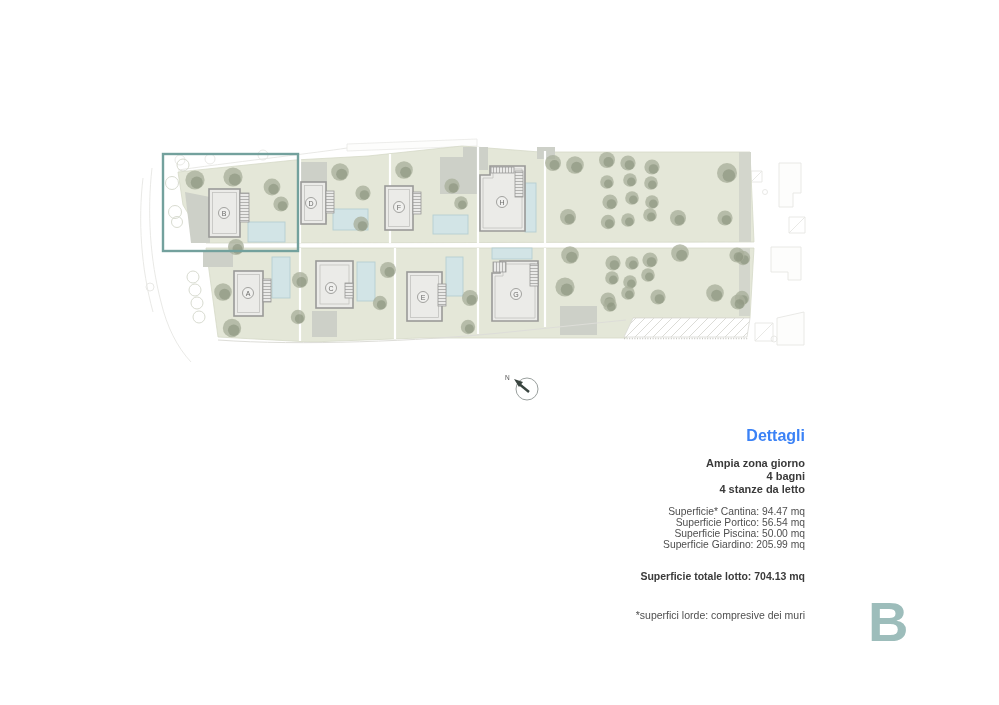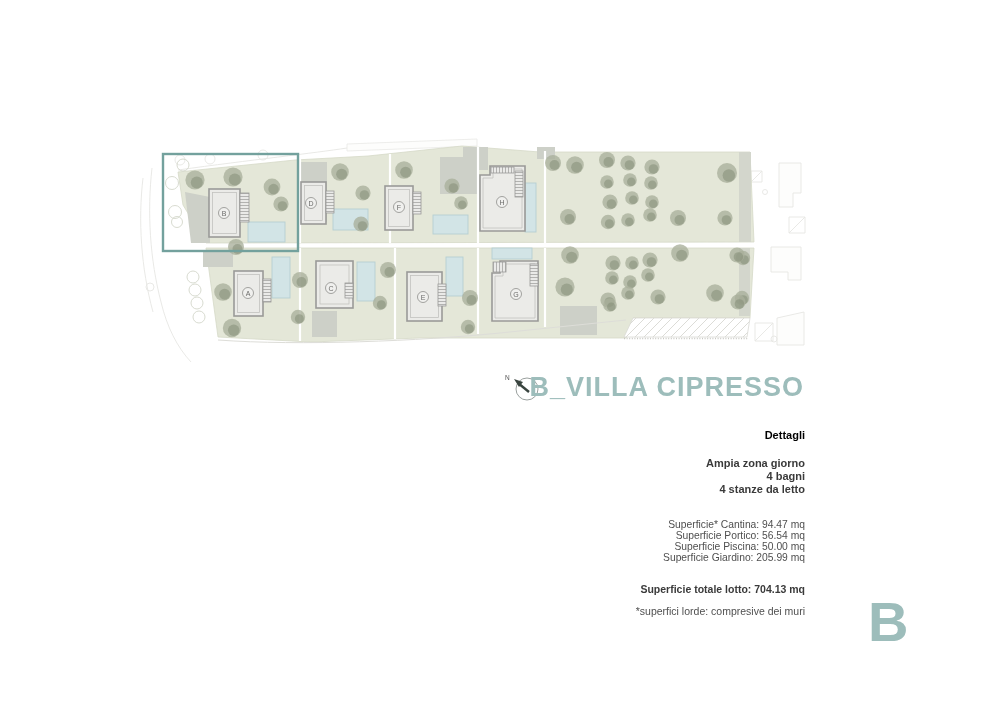--- a/index.html
+++ b/index.html
@@ -25,29 +25,29 @@
   .faintf{fill:#fdfdfc;stroke:#e7e7e3;stroke-width:0.9;}
   .roadtree{fill:none;stroke:#d4d7cb;stroke-width:0.9;}
   .curb{fill:none;stroke:#ddddd8;stroke-width:1;}
 
   
   .page-title{
     position:absolute;top:372px;right:195px;
     font-size:27px;font-weight:bold;letter-spacing:1px;color:#9dbdbb;white-space:nowrap;
   }
   .details{position:absolute;top:429px;right:194px;text-align:right;color:#4f4f4f;}
-  .d-head{font-size:11px;font-weight:bold;color:#000000;line-height:13px;}
+  .d-head{font-size:16px;font-weight:bold;color:#3b82f6;line-height:13px;}
   .d-feat{font-size:11px;font-weight:bold;color:#3a3a3a;line-height:13px;}
   .grp-feat{margin-top:15px;}
   .d-main{font-size:13.5px;line-height:13.8px;color:#4f4f4f;}
   .grp-main{margin-top:12px;}
   .d-sec{font-size:10.3px;line-height:11px;color:#4f4f4f;}
-  .grp-sec{margin-top:23px;}
+  .grp-sec{margin-top:10px;}
   .d-tot{font-size:10.5px;font-weight:bold;color:#3a3a3a;margin-top:20px;line-height:12px;}
-  .d-foot{font-size:10.5px;color:#4f4f4f;margin-top:10px;line-height:12px;}
+  .d-foot{font-size:10.5px;color:#4f4f4f;margin-top:27px;line-height:12px;}
   .watermark{
     position:absolute;top:594px;left:868px;
     font-size:56px;font-weight:bold;color:#9dbdbb;line-height:1;
   }
 </style>
 </head>
 <body>
 
 <div class="page">
 
@@ -267,21 +267,20 @@
     <rect x="163" y="154" width="135" height="97" fill="none" stroke="#73a19d" stroke-width="2.4"></rect>
 
     <g>
       <circle cx="527" cy="389" r="11" fill="#ffffff" stroke="#9aa09e" stroke-width="1"></circle>
       <line x1="529" y1="392" x2="518" y2="383" stroke="#39443f" stroke-width="2.4"></line>
       <path d="M514,379 L523,382 L519,387 Z" fill="#39443f"></path>
       <text x="505" y="380" font-size="6.5" fill="#555555">N</text>
     </g>
   </svg>
 
-  <div class="page-title">B_VILLA CIPRESSO</div>
 
   <div class="details">
     <div class="d-head">Dettagli</div>
 
     <div class="grp-feat">
       <div class="d-feat">Ampia zona giorno</div>
       <div class="d-feat">4 bagni</div>
       <div class="d-feat">4 stanze da letto</div>
     </div>
 

